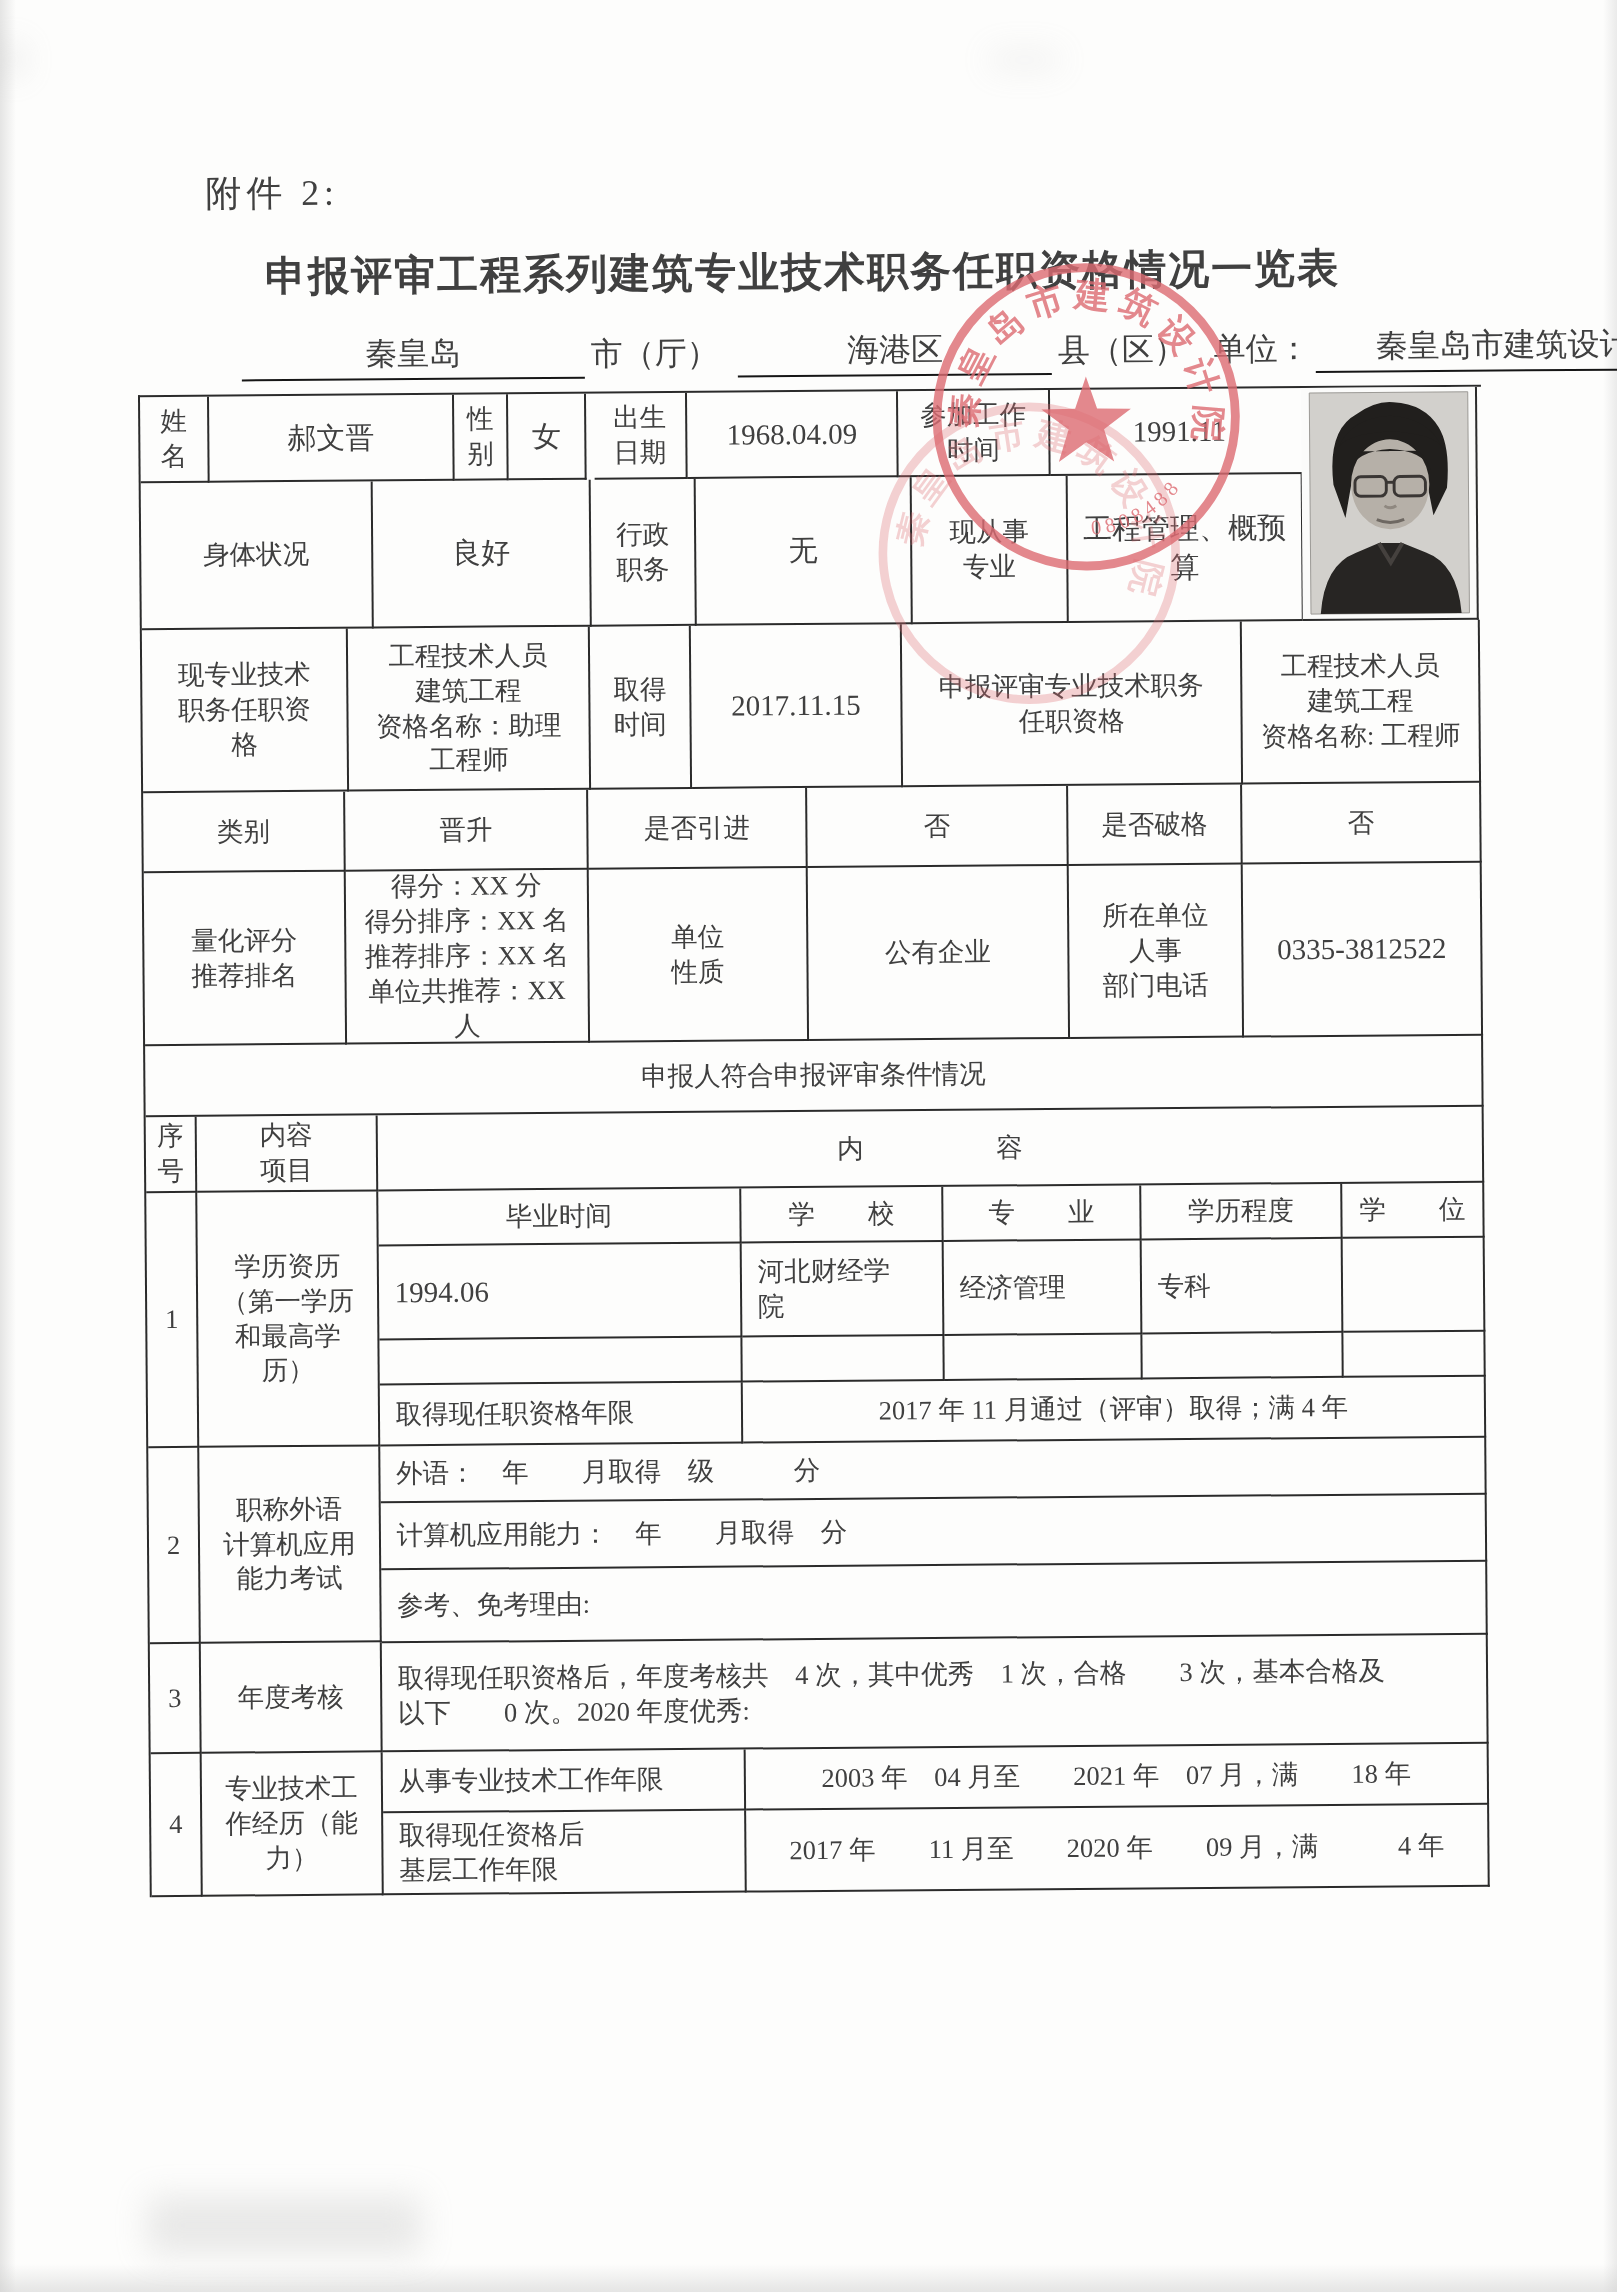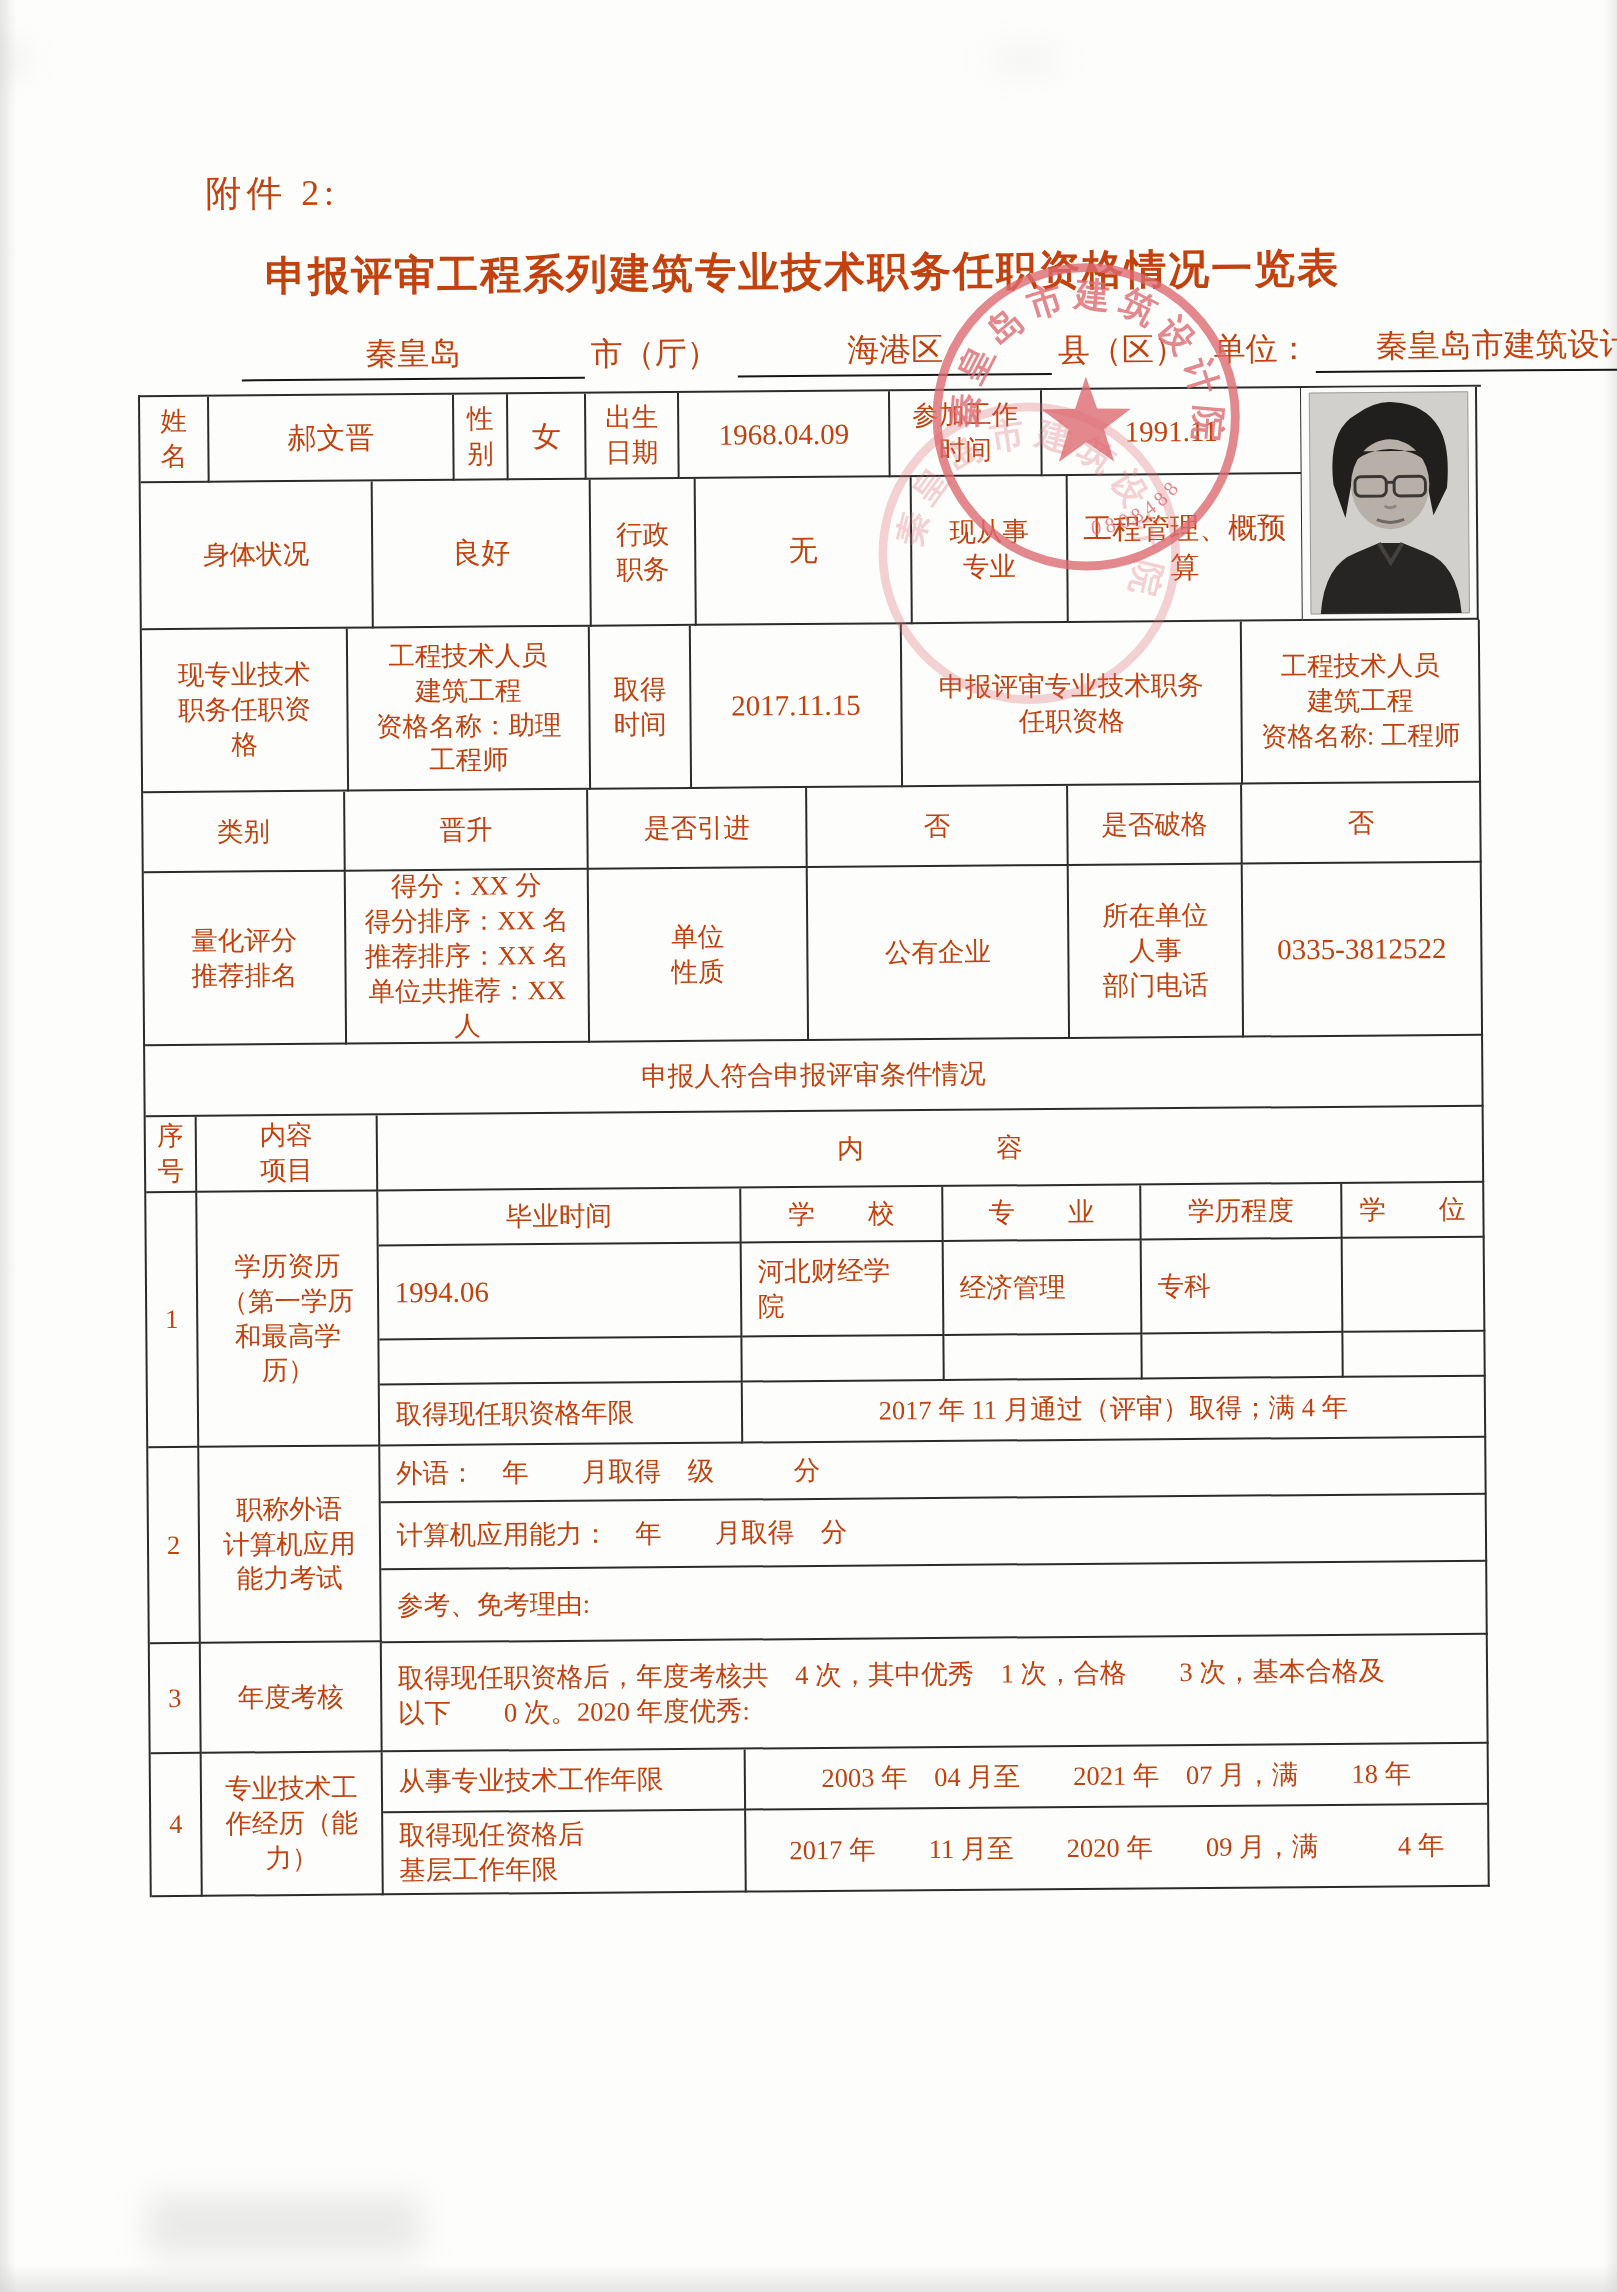--- a/index.html
+++ b/index.html
@@ -1,18 +1,18 @@
 <!DOCTYPE html>
 <html><head>
 <meta charset="utf-8">
 <style>
   html,body{margin:0;padding:0;}
   body{width:1617px;height:2293px;background:#ffffff;overflow:hidden;}
   .page{position:relative;width:1617px;height:2293px;background:#fdfdfc;overflow:hidden;
-        font-family:"Liberation Serif","DejaVu Serif",serif;color:#c2410c;}
+        font-family:"Liberation Serif","DejaVu Serif",serif;color:#404040;}
   .sheet{position:absolute;inset:0;transform:rotate(-0.45deg);transform-origin:50% 45%;}
 
   
   .edge-left{position:absolute;left:0;top:0;width:15.7px;height:100%;
              background:linear-gradient(90deg,#c6c6c6,rgba(255,255,255,0));opacity:.45;}
   .edge-right{position:absolute;right:0;top:0;width:13.7px;height:100%;
              background:linear-gradient(270deg,#d8d8d8,rgba(255,255,255,0));opacity:.5;}
   .edge-bottom{position:absolute;left:0;bottom:0;width:100%;height:29px;
              background:linear-gradient(0deg,#cfcfcf,rgba(255,255,255,0));opacity:.55;}
   .smudge{position:absolute;background:#b5b5b5;filter:blur(15.7px);}
@@ -72,21 +72,21 @@
 
       <div class="row" style="height:233px;">
         <div class="top-left">
           <div class="row" style="height:86px;">
             <div class="cell pre" style="width:69px;">姓
 名</div>
             <div class="cell val" style="width:245px;">郝文晋</div>
             <div class="cell pre" style="width:54px;">性
 别</div>
             <div class="cell val" style="width:78px;">女</div>
-            <div class="cell pre" style="width:93px;">出生
+            <div class="cell pre" style="width:93px;margin-left:8px;">出生
 日期</div>
             <div class="cell val" style="width:211px;">1968.04.09</div>
             <div class="cell pre" style="width:152px;">参加工作
 时间</div>
             <div class="cell val" style="width:260px;">1991.11</div>
           </div>
           <div class="row" style="height:147px;">
             <div class="cell" style="width:232px;">身体状况</div>
             <div class="cell val" style="width:218px;">良好</div>
             <div class="cell pre" style="width:105px;">行政

